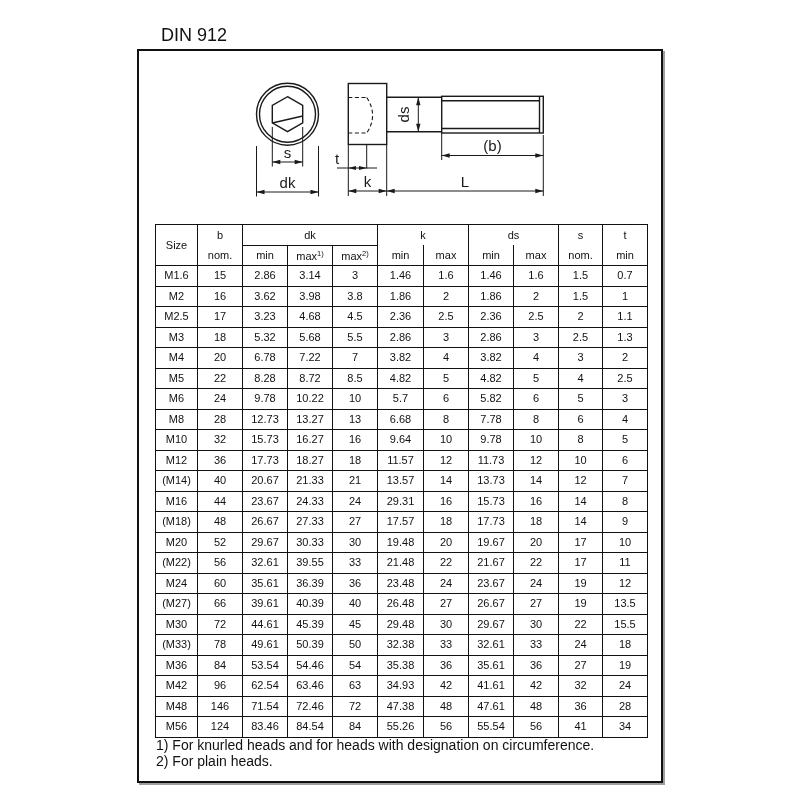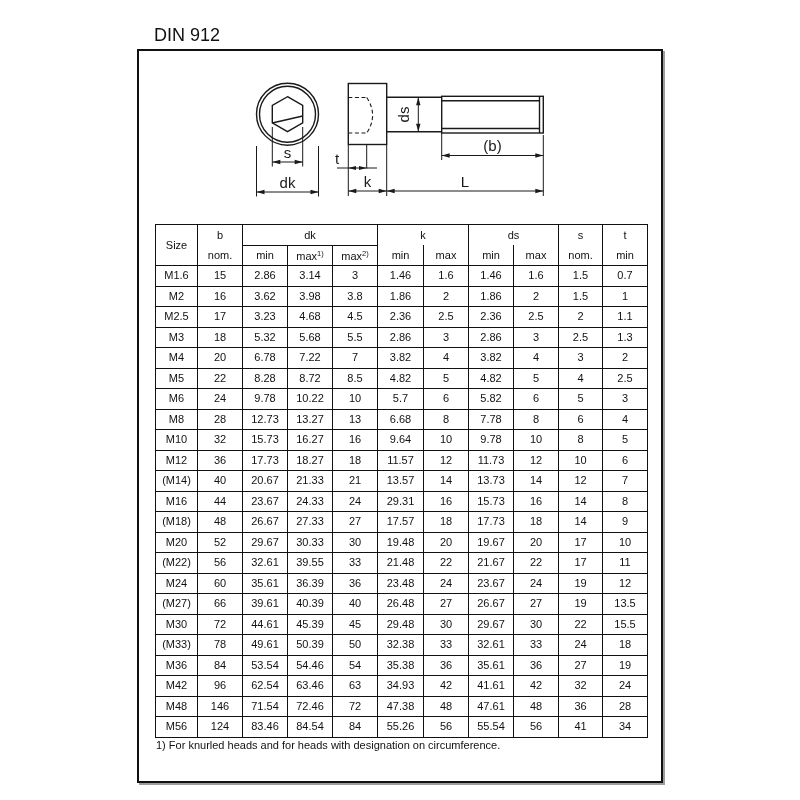--- a/index.html
+++ b/index.html
@@ -1,33 +1,33 @@
 <!DOCTYPE html>
 <html><head>
 <meta charset="utf-8">
 <style>
   html,body{margin:0;padding:0;width:800px;height:800px;overflow:hidden;background:#fff;}
   body{position:relative;font-family:"Liberation Sans",sans-serif;color:#111;}
-  .page-title{position:absolute;left:154px;top:25px;font-size:18px;color:#111;}
+  .page-title{position:absolute;left:161px;top:25px;font-size:18px;color:#111;}
   .frame{position:absolute;left:137px;top:49px;width:522px;height:730px;border:2px solid #111;
          box-shadow:2px 2px 0 #9e9e9e;background:#fff;}
   .drawing{position:absolute;left:215px;top:58px;width:370px;height:150px;}
   svg text{font-family:"Liberation Sans",sans-serif;fill:#1a1a1a;}
   table.spec{position:absolute;left:155px;top:224px;border-collapse:collapse;table-layout:fixed;
              font-size:11px;color:#111;}
   table.spec th,table.spec td{border:1px solid #111;text-align:center;vertical-align:middle;
              padding:0;font-weight:normal;white-space:nowrap;}
   table.spec thead tr{height:20px;}
   table.spec tbody td{height:19.5px;line-height:19.5px;}
   th.two span{display:block;line-height:20px;}
   th.grp.noline{border-bottom:none;}
   th.grp.dkline{border-bottom:1px solid #111;}
   tr.sub th{border-top:none;}
   table.spec sup{font-size:7.5px;vertical-align:4px;letter-spacing:0;}
-  .footnotes{position:absolute;left:156px;top:737px;font-size:11px;line-height:16px;color:#111;}
+  .footnotes{position:absolute;left:156px;top:737px;font-size:14px;line-height:16px;color:#111;}
   .footnotes div{margin:0;}
 </style>
 </head>
 <body>
 
 <div class="page-title">DIN 912</div>
 
 <div class="frame"></div>
 
 <svg class="drawing" width="370" height="150" viewBox="215 58 370 150">
@@ -440,13 +440,14 @@
         <td>55.54</td>
         <td>56</td>
         <td>41</td>
         <td>34</td>
       </tr>
     </tbody>
 </table>
 
 <div class="footnotes">
   <div>1) For knurled heads and for heads with designation on circumference.</div>
+  <div>2) For plain heads.</div>
 </div>
 
 </body></html>

